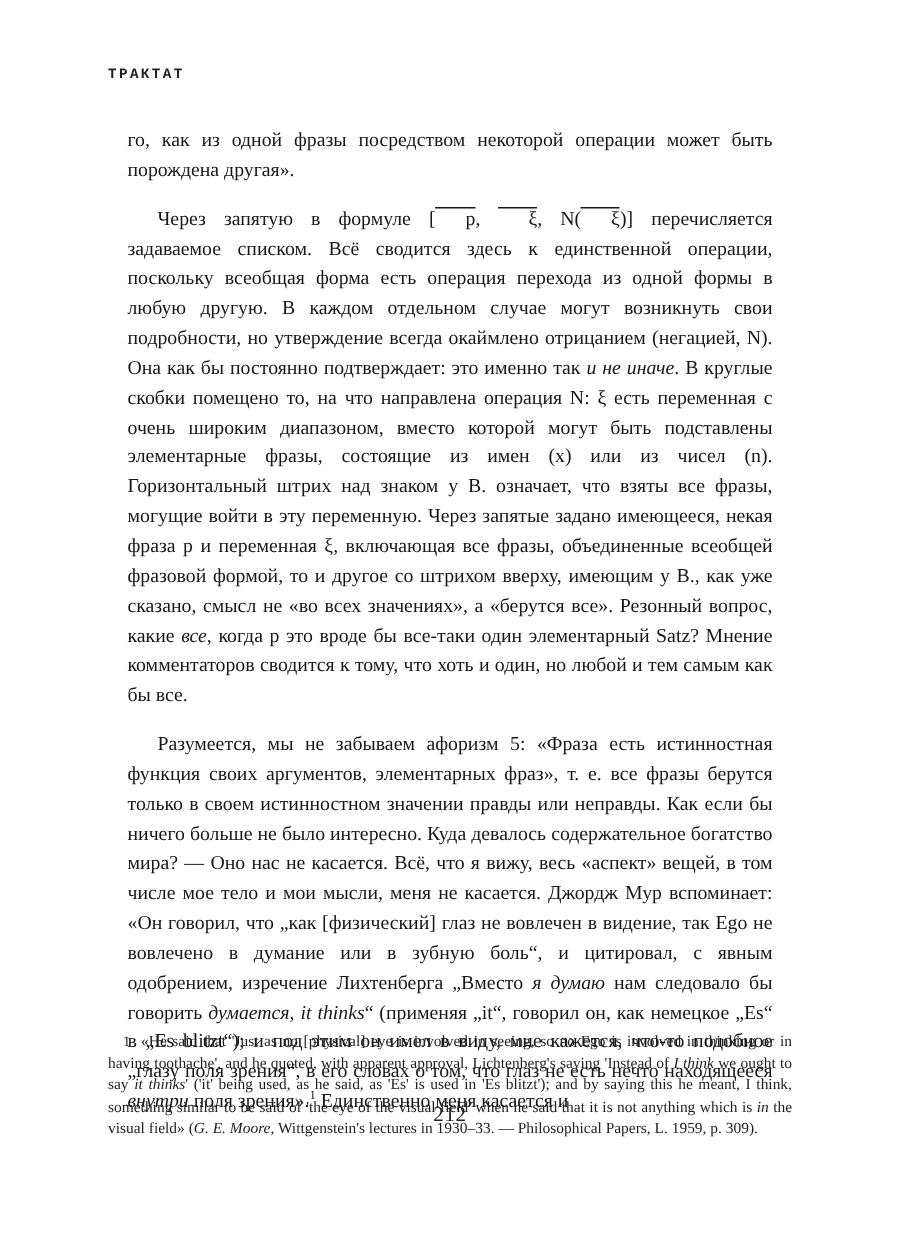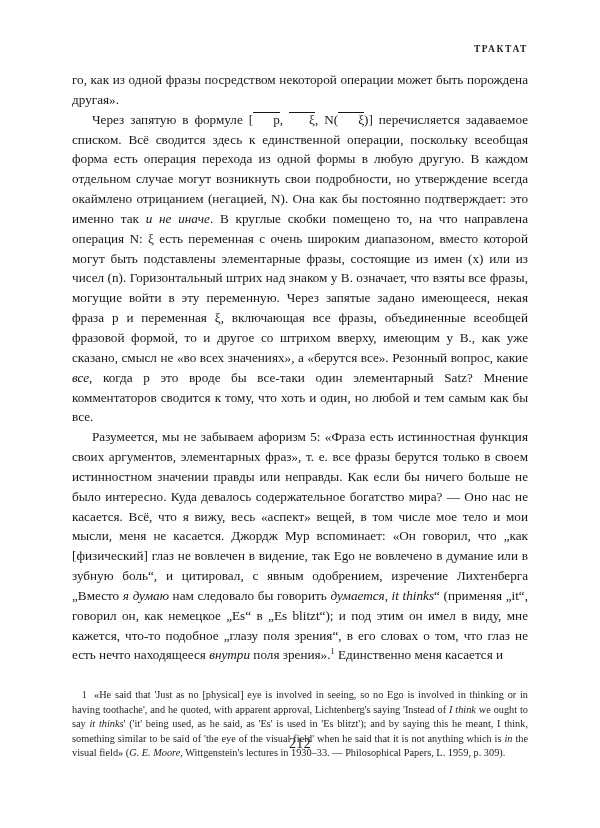--- a/index.html
+++ b/index.html
@@ -18,35 +18,35 @@
     position: relative;
     width: 600px;
     height: 828px;
     background: #ffffff;
   }
   .running-head {
     position: absolute;
     top: 44px;
     left: 72px;
     width: 456px;
-    text-align: right;
+    text-align: left;
     font-size: 9.5px;
     letter-spacing: 1.6px;
     font-weight: 700;
     color: #222;
-    font-family: Liberation Serif, serif;
+    font-family: Liberation Mono, monospace;
   }
   .body-col {
     position: absolute;
     top: 70px;
     left: 72px;
     width: 456px;
   }
   p.para {
-    margin: 0;
+    margin: 13px;
     font-size: 13.2px;
     line-height: 19.85px;
     text-align: justify;
     text-justify: inter-word;
     hyphens: manual;
     color: #17171a;
   }
   p.para.indent {
     text-indent: 20px;
   }

